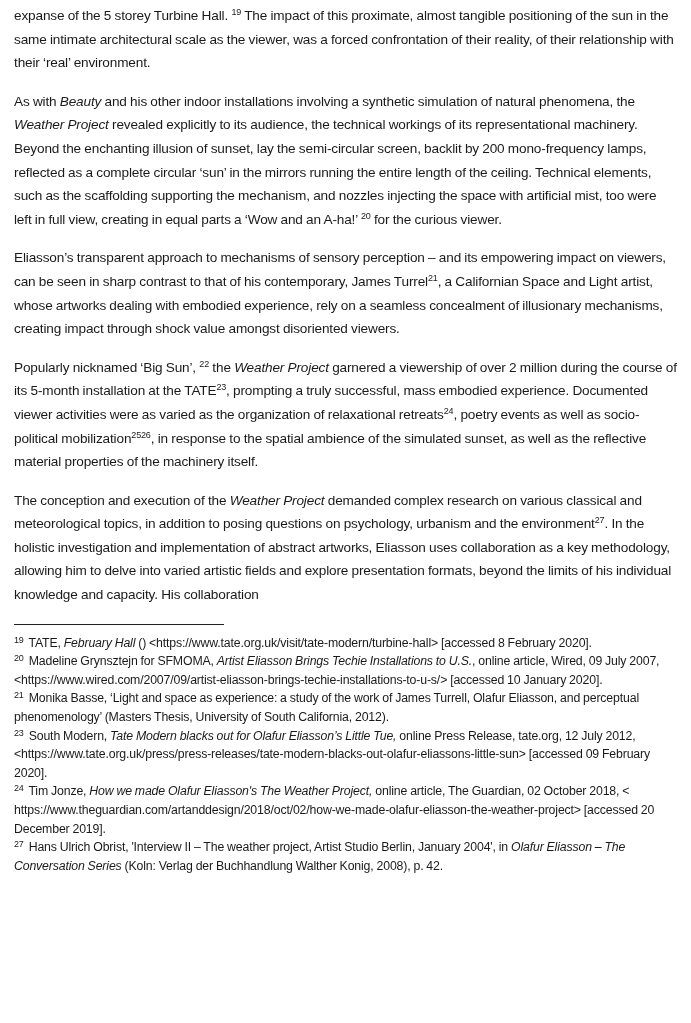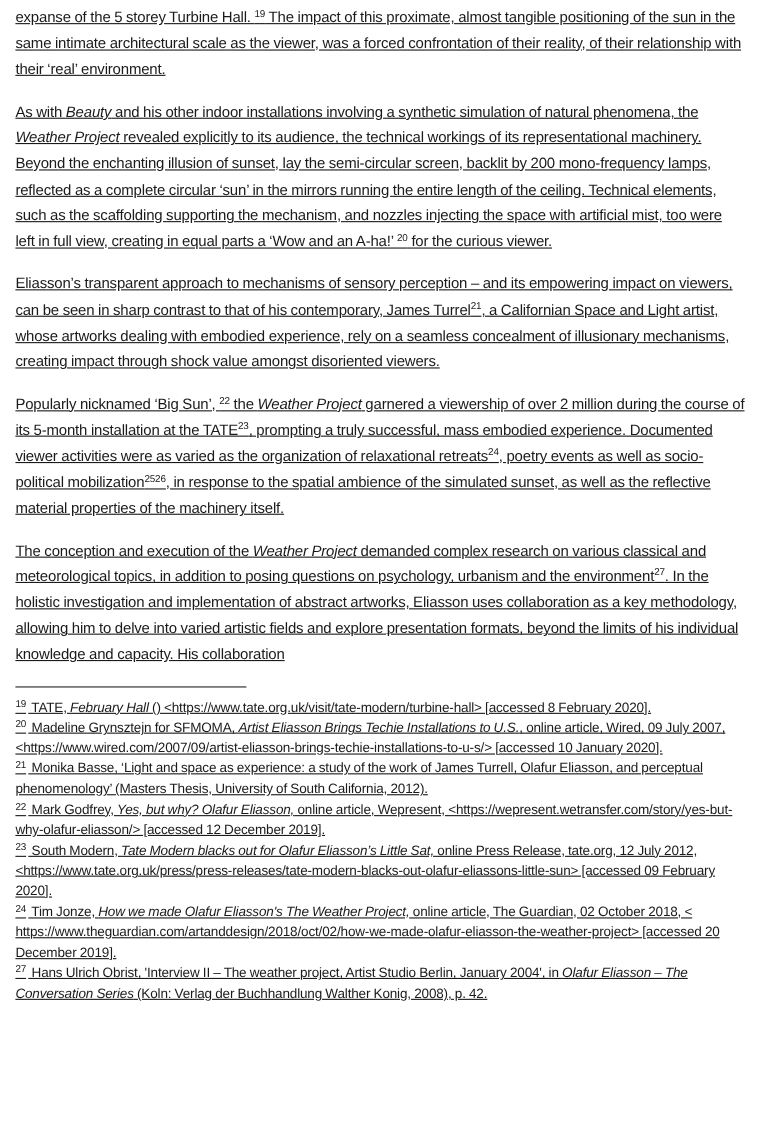--- a/index.html
+++ b/index.html
@@ -1,21 +1,21 @@
 <!DOCTYPE html>
 <html><head>
 <meta charset="utf-8">
 <style>
   html, body { margin: 0; padding: 0; background: #ffffff; }
   body {
     width: 691px; height: 1023px; overflow: hidden;
     font-family: "Liberation Sans", sans-serif;
     color: #1a1a1a;
   }
-  .page { position: relative; padding: 0 14px 0 14px; text-decoration: underline; }
+  .page { position: relative; padding: 0 14px 0 14px; }
   .para {
     font-size: 13.6px;
     line-height: 23.6px;
     margin: 0 0 15px 0;
     letter-spacing: -0.15px;
     word-spacing: -0.3px;
   }
   .para sup, .fn sup { font-size: 9px; line-height: 0; vertical-align: 5px; }
   .p0 { margin-top: 4px; }
   .rule {
@@ -41,18 +41,17 @@
       <p class="para"><span>As with </span><i>Beauty</i><span> and his other indoor installations involving a synthetic simulation of natural phenomena, the </span><i>Weather Project</i><span> revealed explicitly to its audience, the technical workings of its representational machinery. Beyond the enchanting illusion of sunset, lay the semi-circular screen, backlit by 200 mono-frequency lamps, reflected as a complete circular ‘sun’ in the mirrors running the entire length of the ceiling. Technical elements, such as the scaffolding supporting the mechanism, and nozzles injecting the space with artificial mist, too were left in full view, creating in equal parts a ‘Wow and an A-ha!’ </span><sup>20</sup><span> for the curious viewer.</span></p>
       <p class="para"><span>Eliasson’s transparent approach to mechanisms of sensory perception – and its empowering impact on viewers, can be seen in sharp contrast to that of his contemporary, James Turrel</span><sup>21</sup><span>, a Californian Space and Light artist, whose artworks dealing with embodied experience, rely on a seamless concealment of illusionary mechanisms, creating impact through shock value amongst disoriented viewers.</span></p>
       <p class="para"><span>Popularly nicknamed ‘Big Sun’, </span><sup>22</sup><span> the </span><i>Weather Project</i><span> garnered a viewership of over 2 million during the course of its 5-month installation at the TATE</span><sup>23</sup><span>, prompting a truly successful, mass embodied experience. Documented viewer activities were as varied as the organization of relaxational retreats</span><sup>24</sup><span>, poetry events as well as socio-political mobilization</span><sup>2526</sup><span>, in response to the spatial ambience of the simulated sunset, as well as the reflective material properties of the machinery itself.</span></p>
       <p class="para"><span>The conception and execution of the </span><i>Weather Project</i><span> demanded complex research on various classical and meteorological topics, in addition to posing questions on psychology, urbanism and the environment</span><sup>27</sup><span>. In the holistic investigation and implementation of abstract artworks, Eliasson uses collaboration as a key methodology, allowing him to delve into varied artistic fields and explore presentation formats, beyond the limits of his individual knowledge and capacity. His collaboration</span></p>
     </div>
   <div class="rule"></div>
   <div id="footnotes">
       <p class="fn"><span class="num">19</span><span> TATE, </span><i>February Hall</i><span> () &lt;https://www.tate.org.uk/visit/tate-modern/turbine-hall&gt; [accessed 8 February 2020].</span></p>
       <p class="fn"><span class="num">20</span><span> Madeline Grynsztejn for SFMOMA, </span><i>Artist Eliasson Brings Techie Installations to U.S.</i><span>, online article, Wired, 09 July 2007, &lt;https://www.wired.com/2007/09/artist-eliasson-brings-techie-installations-to-u-s/&gt; [accessed 10 January 2020].</span></p>
       <p class="fn"><span class="num">21</span><span> Monika Basse, ‘Light and space as experience: a study of the work of James Turrell, Olafur Eliasson, and perceptual phenomenology’ (Masters Thesis, University of South California, 2012).</span></p>
-      <p class="fn"><span class="num">22</span><span> Mark Godfrey, </span><i>Yes, but why? Olafur Eliasson,</i><span> online article, Wepresent, &lt;https://wepresent.wetransfer.com/story/yes-but-why-olafur-eliasson/&gt; [accessed 12 December 2019].</span></p>
-      <p class="fn"><span class="num">23</span><span> South Modern, </span><i>Tate Modern blacks out for Olafur Eliasson’s Little Sat,</i><span> online Press Release, tate.org,  12 July 2012, &lt;https://www.tate.org.uk/press/press-releases/tate-modern-blacks-out-olafur-eliassons-little-sun&gt; [accessed 09 February 2020].</span></p>
+      <p class="fn"><span class="num">23</span><span> South Modern, </span><i>Tate Modern blacks out for Olafur Eliasson’s Little Tue,</i><span> online Press Release, tate.org,  12 July 2012, &lt;https://www.tate.org.uk/press/press-releases/tate-modern-blacks-out-olafur-eliassons-little-sun&gt; [accessed 09 February 2020].</span></p>
       <p class="fn"><span class="num">24</span><span> Tim Jonze, </span><i>How we made Olafur Eliasson's The Weather Project,</i><span> online article, The Guardian, 02 October 2018, &lt; https://www.theguardian.com/artanddesign/2018/oct/02/how-we-made-olafur-eliasson-the-weather-project&gt; [accessed 20 December 2019].</span></p>
       <p class="fn"><span class="num">27</span><span> Hans Ulrich Obrist, 'Interview II – The weather project, Artist Studio Berlin, January 2004', in </span><i>Olafur Eliasson – The Conversation Series</i><span> (Koln: Verlag der Buchhandlung Walther Konig, 2008), p. 42.</span></p>
     </div>
 </div>
 
 </body></html>

